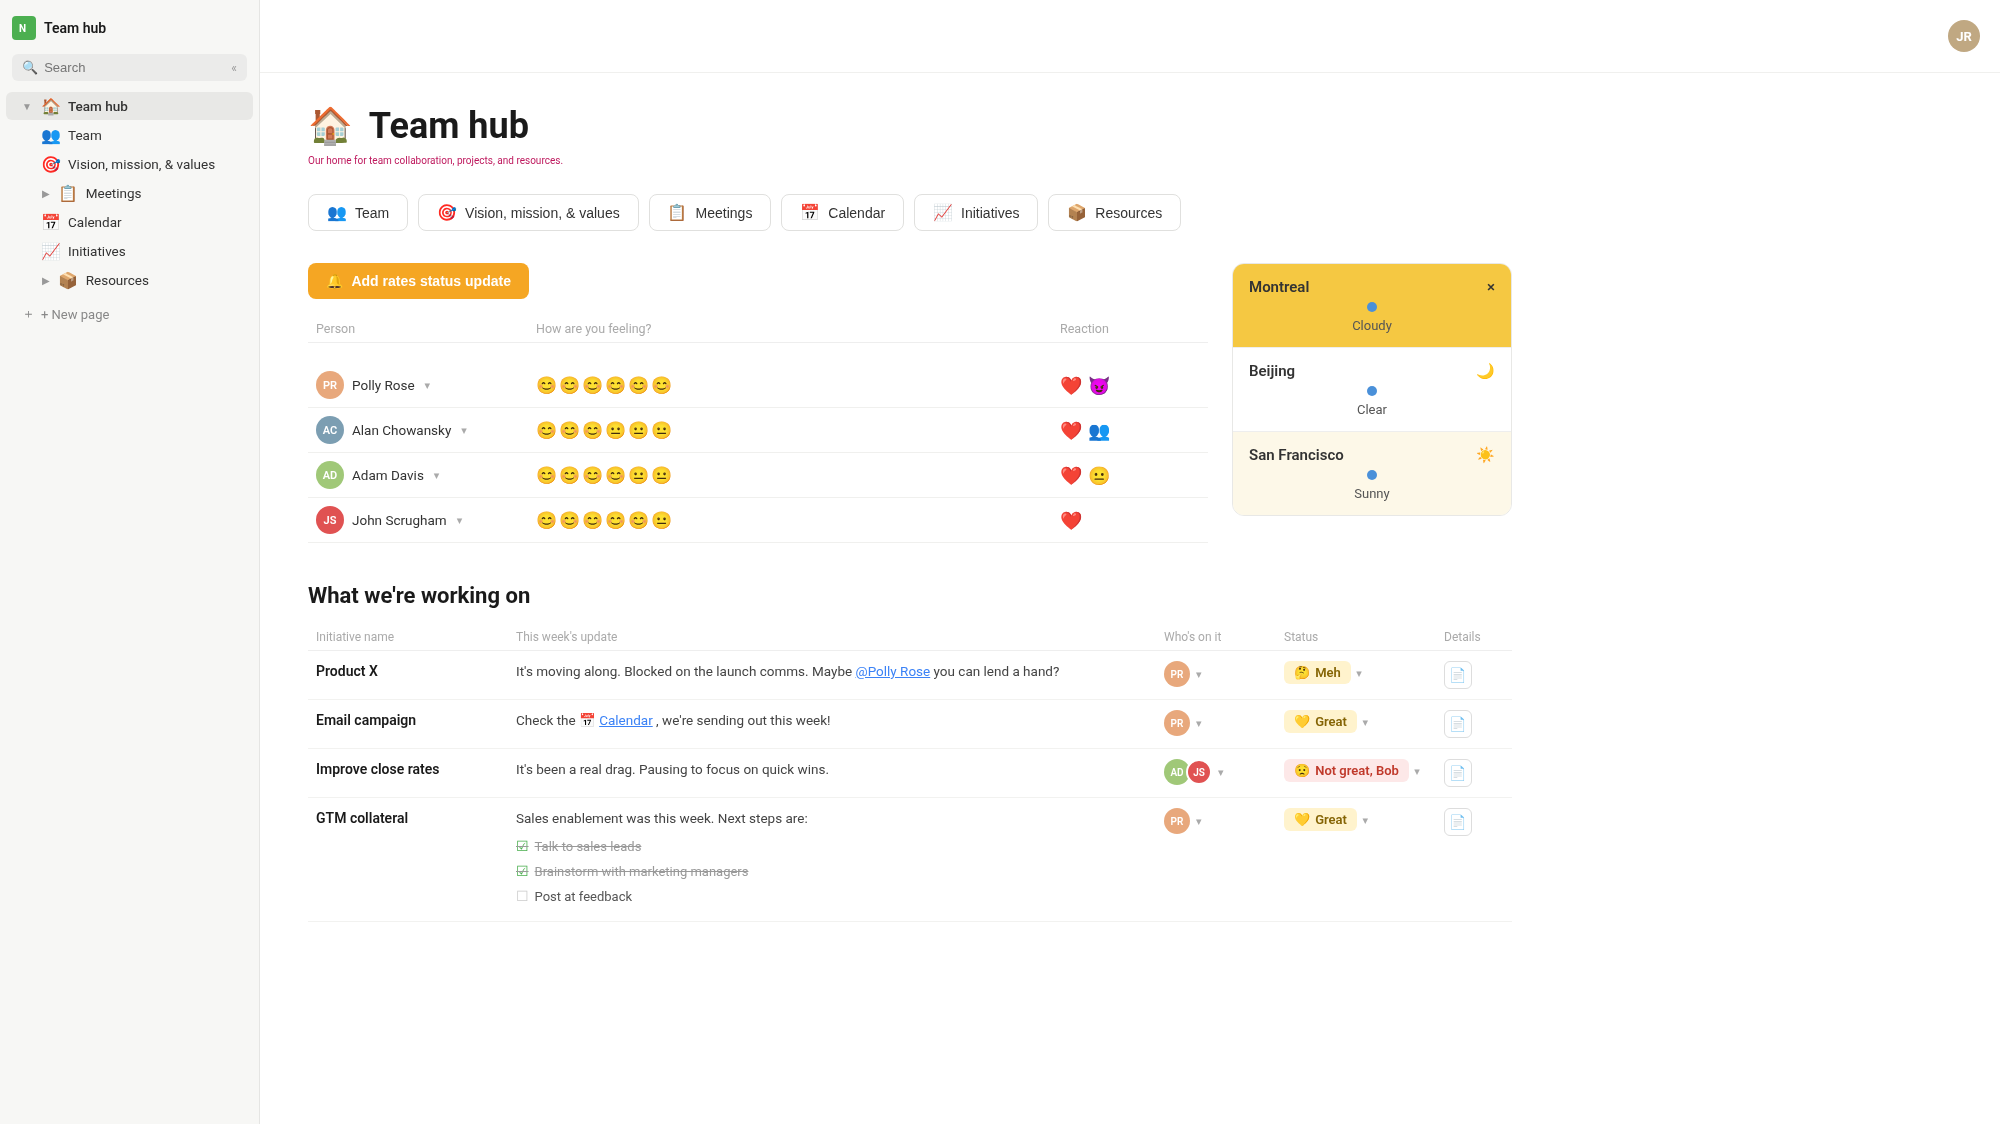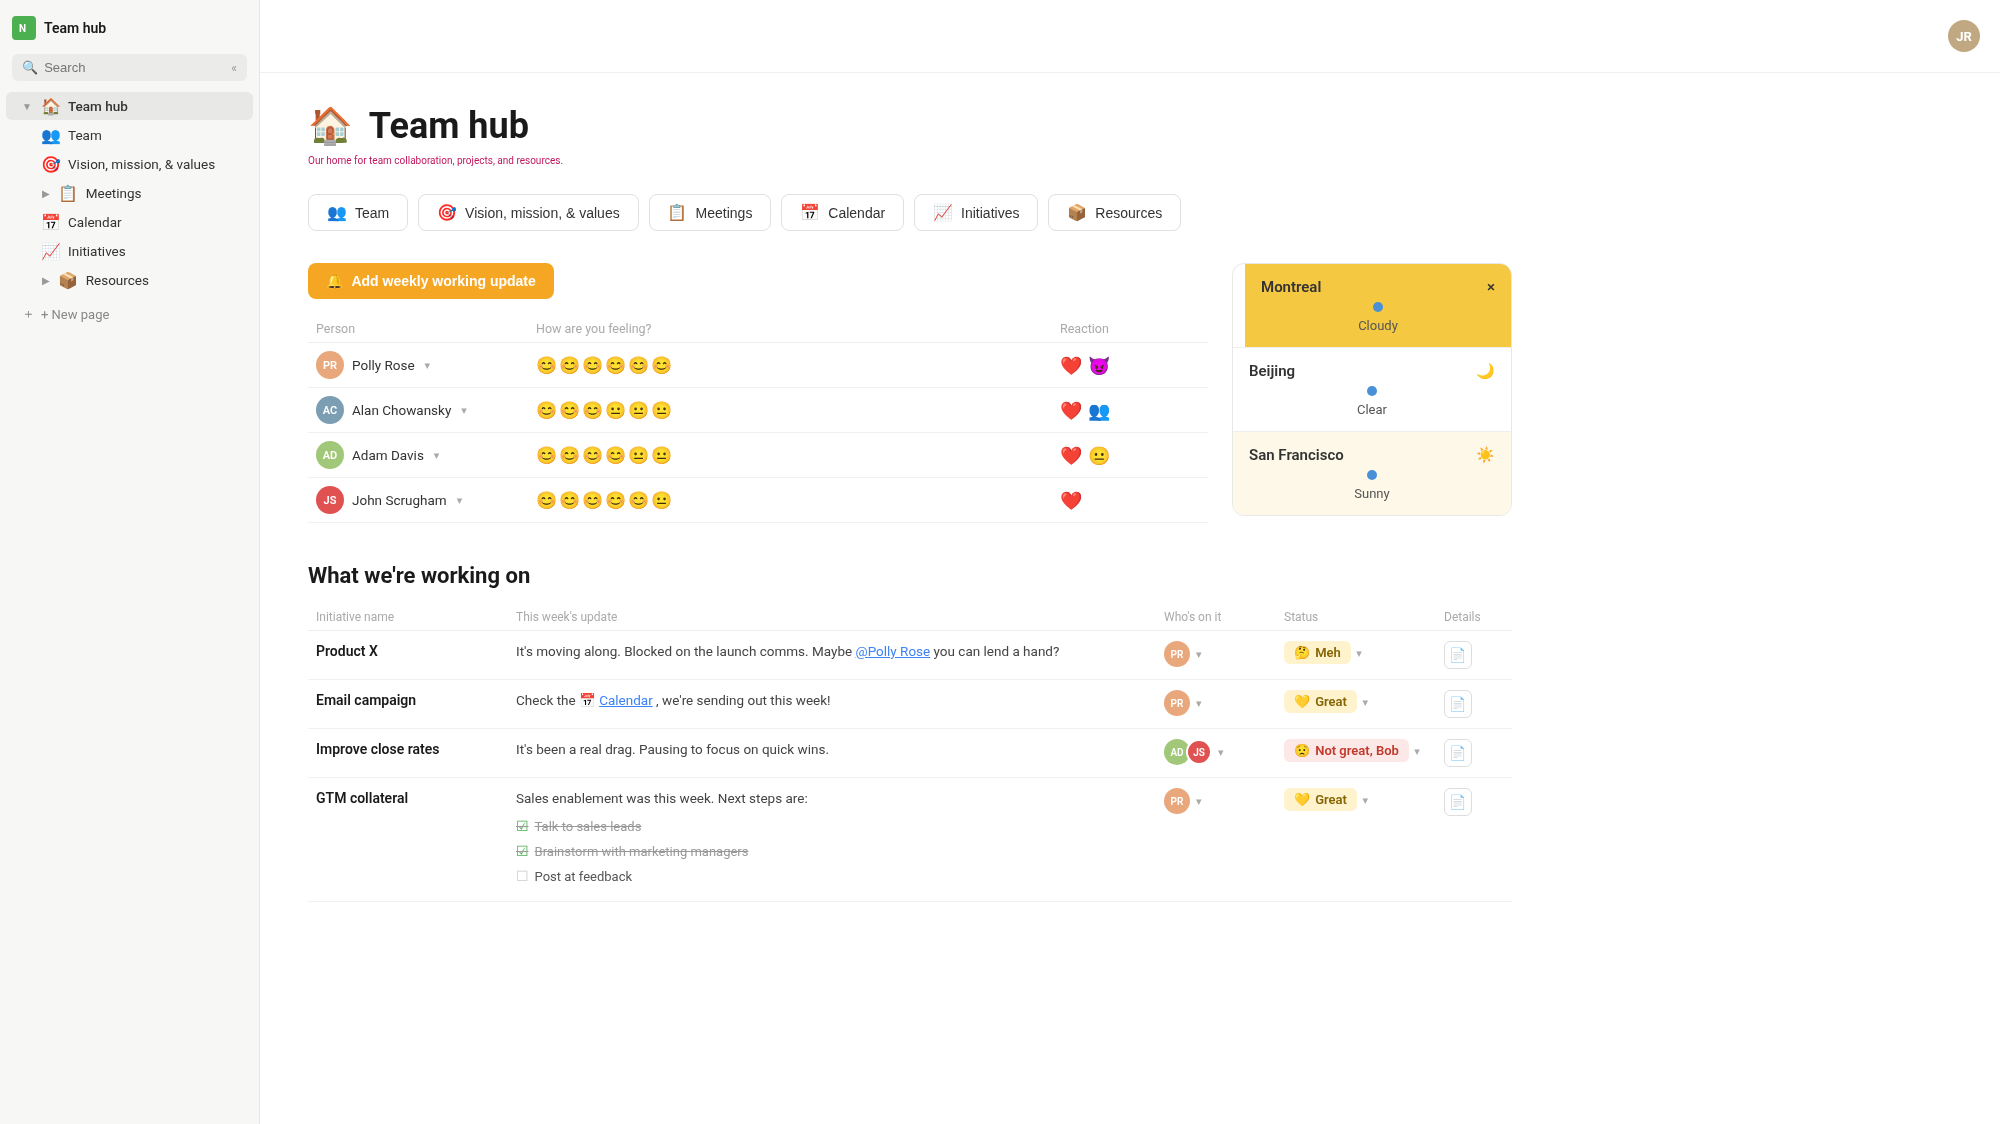--- a/index.html
+++ b/index.html
@@ -138,21 +138,21 @@
       cursor: pointer;
       margin-bottom: 16px;
     }
 
     .status-table-header {
       display: grid;
       grid-template-columns: 220px 1fr 140px;
       padding: 6px 8px;
       color: #aaa; font-size: 12.5px;
       border-bottom: 1px solid #eee;
-      margin-bottom: 0;
+      margin-bottom: 20px;
     }
     .status-row {
       display: grid;
       grid-template-columns: 220px 1fr 140px;
       padding: 8px 8px;
       border-bottom: 1px solid #f0f0ee;
       align-items: center;
     }
     .person-cell {
       display: flex; align-items: center; gap: 8px;
@@ -170,21 +170,21 @@
     
     .weather-widget {
       width: 280px; min-width: 280px;
       border: 1.5px solid #e8e8e6;
       border-radius: 12px;
       overflow: hidden;
     }
     .weather-card {
       padding: 14px 16px;
     }
-    .weather-card.highlighted { background: #f5c842; margin-left: 12px; }
+    .weather-card.highlighted { background: #f5c842; }
     .weather-card.light { background: #fdf8e8; border-top: 1px solid #eee; }
     .weather-card.normal { background: #fff; border-top: 1px solid #eee; }
     .weather-city {
       font-size: 15px; font-weight: 600; color: #333;
       display: flex; justify-content: space-between; align-items: center;
       margin-bottom: 6px;
     }
     .weather-condition {
       display: flex; align-items: center; gap: 6px;
       font-size: 13px; color: #555; flex-direction: column;
@@ -338,21 +338,21 @@
       <button class="tab-btn">
         <span class="tab-icon">📦</span>
         <span>Resources</span>
       </button>
     </div>
 
     <div class="status-section">
       <div class="status-table">
         <button class="status-add-btn">
           <span>🔔</span>
-          <span>Add weekly working update</span>
+          <span>Add rates status update</span>
         </button>
 
         <div class="status-table-header">
           <span>Person</span>
           <span>How are you feeling?</span>
           <span>Reaction</span>
         </div>
 
         
         <div class="status-row">

